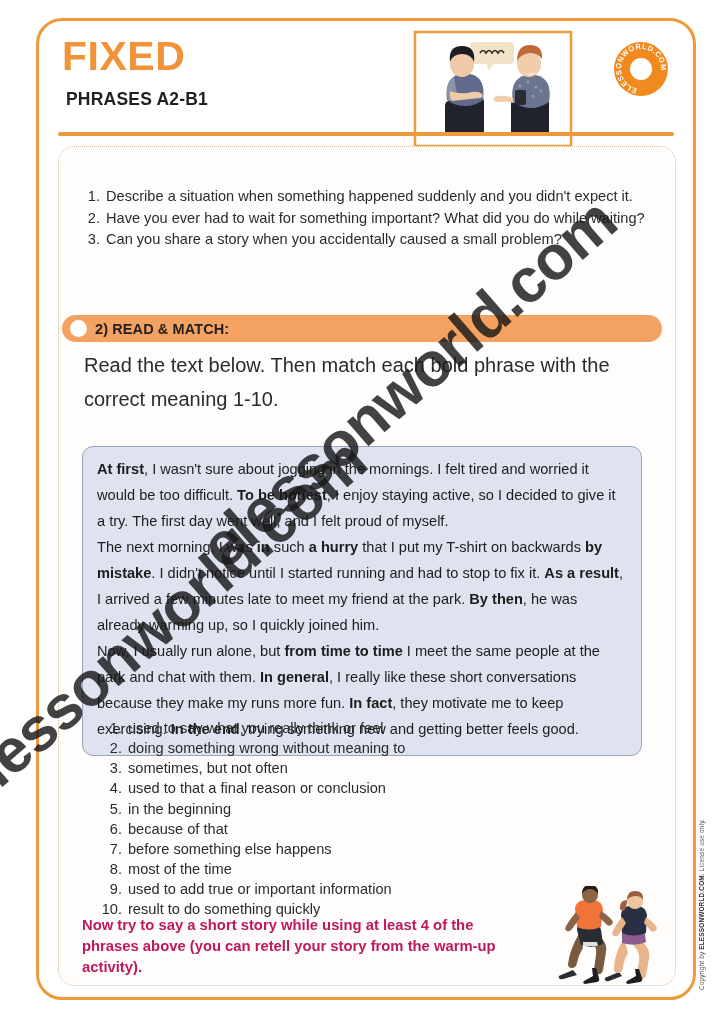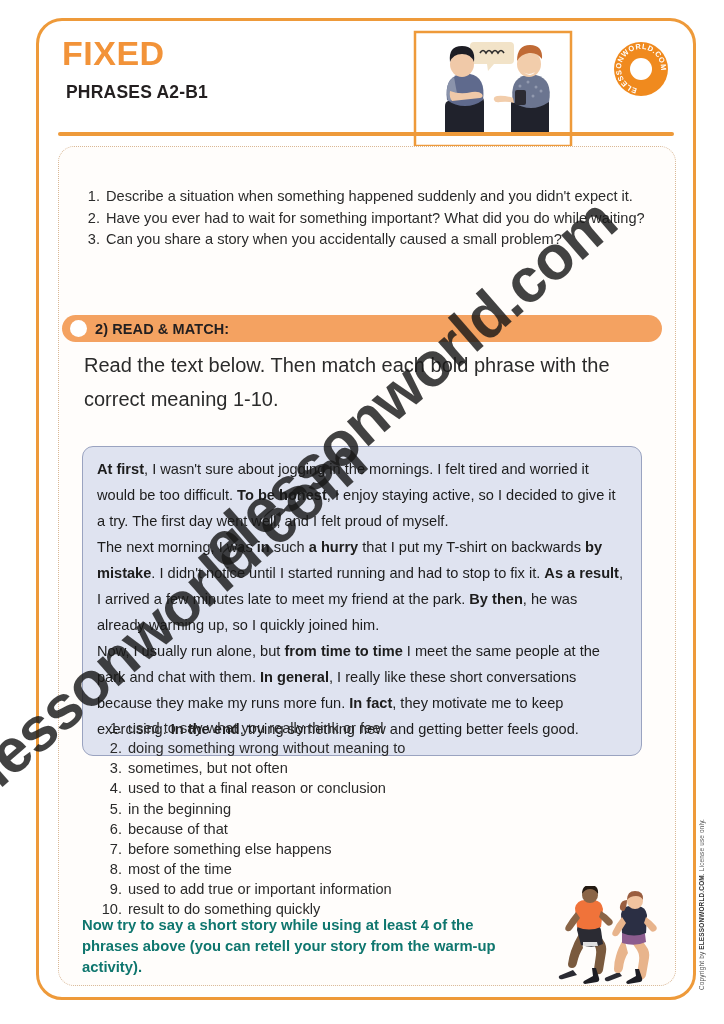--- a/index.html
+++ b/index.html
@@ -44,21 +44,21 @@
     top: 22px;
     width: 652px;
     height: 110px;
   }
   .title-block {
     position: absolute;
     left: 22px;
     top: 14px;
   }
   .main-title {
-    font-size: 34px;
+    font-size: 41px;
     font-weight: bold;
     color: #F29339;
     letter-spacing: 0.5px;
     line-height: 1;
     margin: 0;
     font-family: "Liberation Sans", sans-serif;
   }
   .sub-title {
     font-size: 17.5px;
     font-weight: bold;
@@ -200,21 +200,21 @@
   .definitions li { padding-left: 2px; }
 
   
   .final-task {
     position: absolute;
     left: 82px;
     top: 915px;
     width: 450px;
     font-size: 14.8px;
     font-weight: bold;
-    color: #0f766e;
+    color: #be185d;
     line-height: 1.42;
   }
 
   .runners-illustration {
     position: absolute;
     left: 533px;
     top: 886px;
     width: 125px;
     height: 98px;
   }

